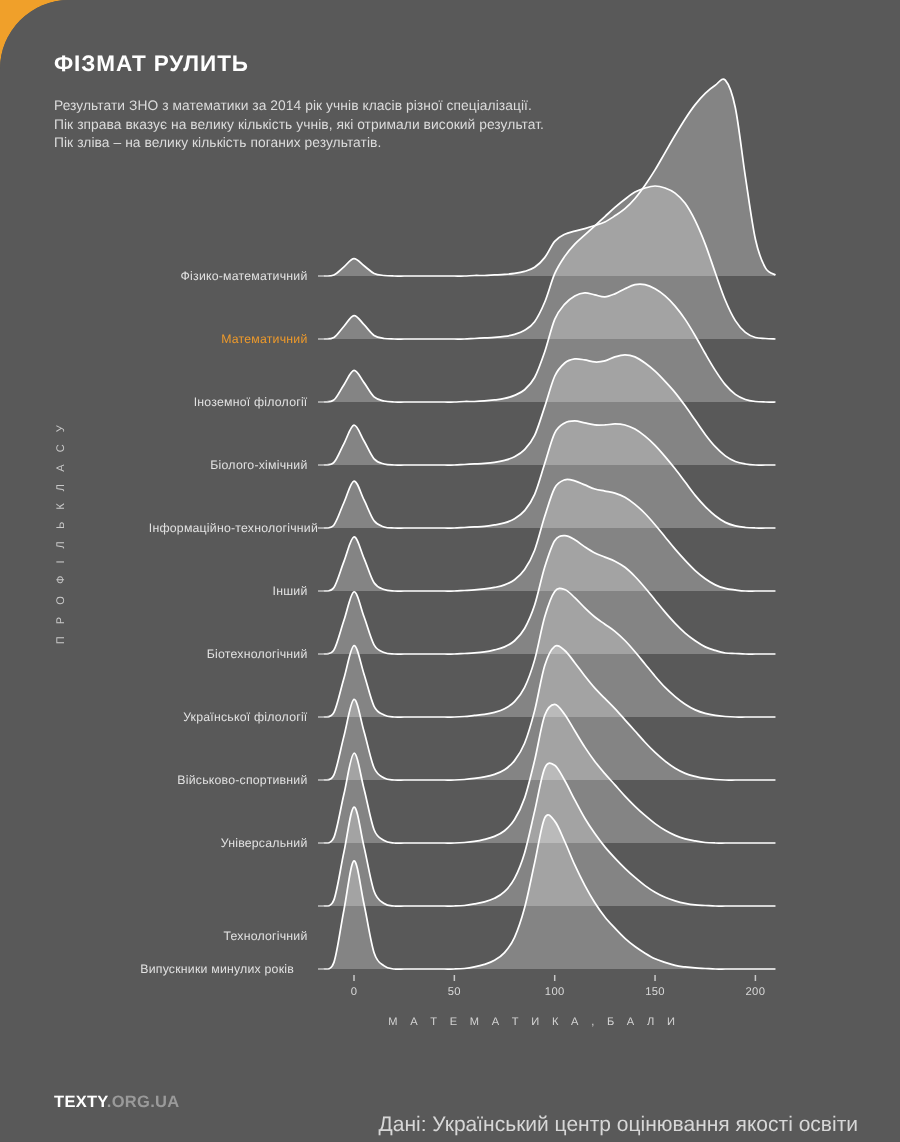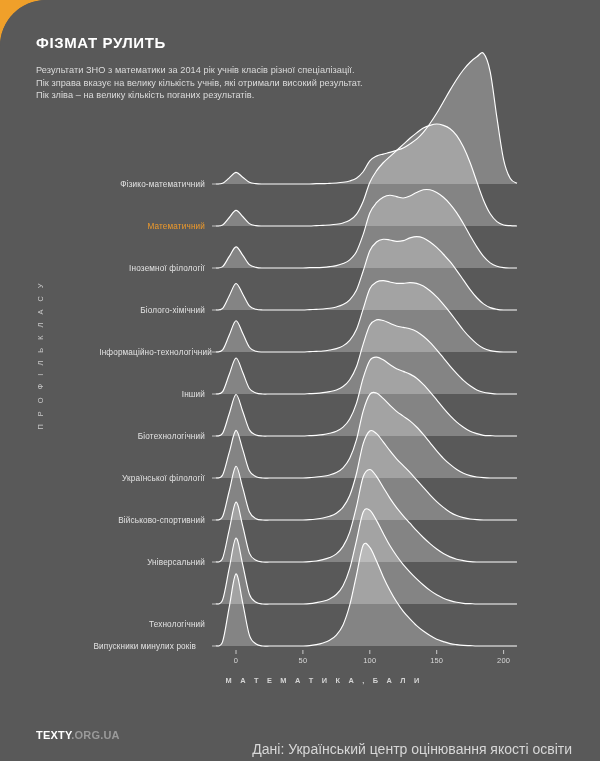--- a/index.html
+++ b/index.html
@@ -164,21 +164,21 @@
       <div class="cat-label" style="right: 404px; top: 646px;">Випускники минулих років</div>
     </div>
   <div id="ticks">
       <div class="tick-label" style="left: 236px; top: 656px;">0</div>
       <div class="tick-label" style="left: 302.9px; top: 656px;">50</div>
       <div class="tick-label" style="left: 369.8px; top: 656px;">100</div>
       <div class="tick-label" style="left: 436.7px; top: 656px;">150</div>
       <div class="tick-label" style="left: 503.6px; top: 656px;">200</div>
     </div>
 
-  <div class="axis-title" style="left:324px;top:676px;font-weight:bold;">М А Т Е М А Т И К А ,   Б А Л И</div>
+  <div class="axis-title" style="left:356px;top:676px;">М А Т Е М А Т И К А ,   Б А Л И</div>
 
   <div class="yaxis-title" style="left:40px;top:355px;">П Р О Ф І Л Ь   К Л А С У</div>
 
   <div class="footer-logo">
     <span class="w">TEXTY</span><span class="g">.ORG.UA</span>
   </div>
 
   <div class="footer-src">Дані: Український центр оцінювання якості освіти</div>
 </div>
 

